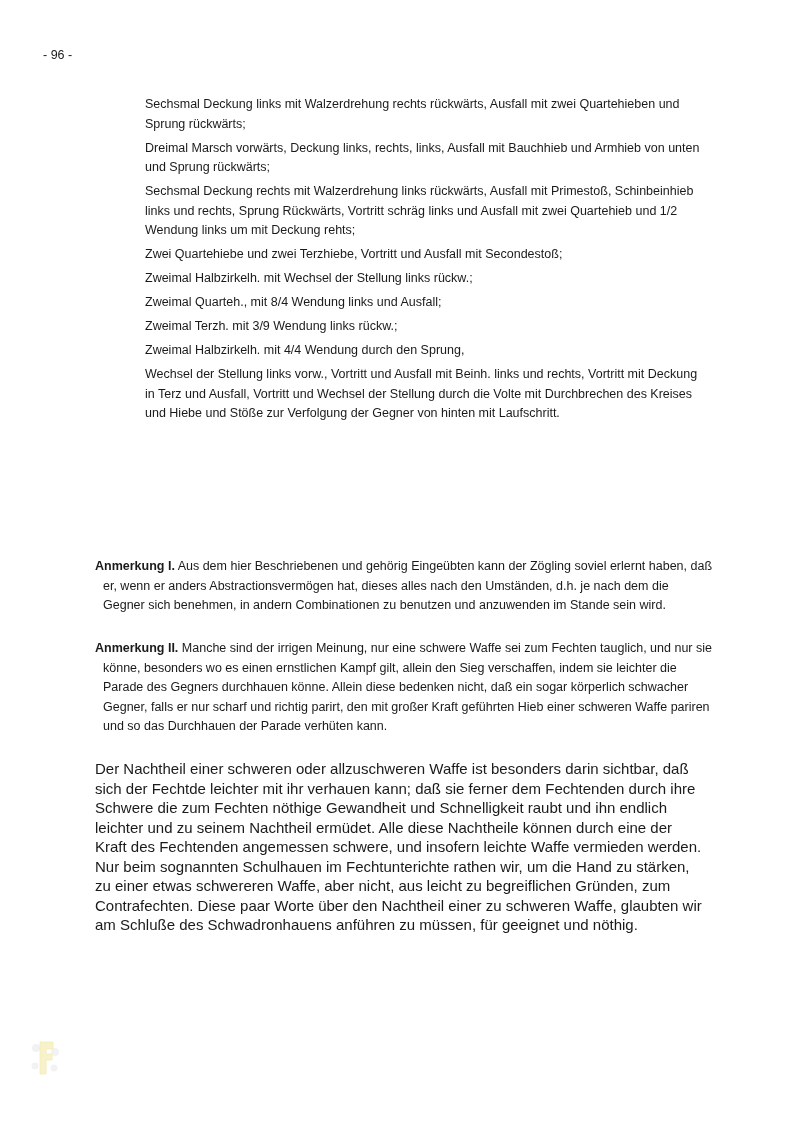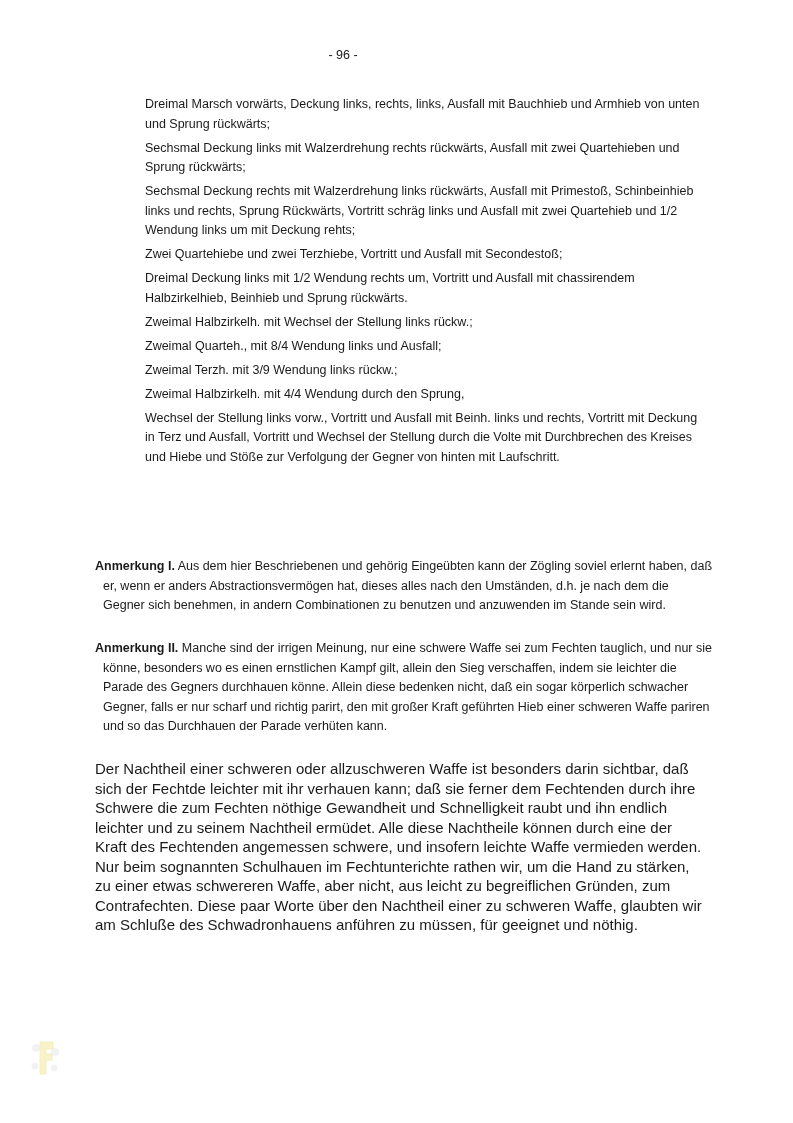--- a/index.html
+++ b/index.html
@@ -13,22 +13,22 @@
       position: relative;
       overflow: hidden;
       font-family: "Liberation Sans", sans-serif;
       color: #1a1a1a;
     }
     .page-number {
       position: absolute;
       top: 48px;
       left: 0;
       width: 686px;
-      text-align: center;
       font-size: 12.5px;
+      padding-left: 43px;
     }
     .list-block {
       position: absolute;
       left: 145px;
       top: 95px;
       width: 560px;
       font-size: 12.5px;
       line-height: 19.5px;
     }
     .list-item {
@@ -65,25 +65,24 @@
       height: 40px;
       opacity: 0.55;
     }
   </style>
 </head>
 <body>
 
 <div class="page-number">- 96 -</div>
 
 <div class="list-block">
+  <p class="list-item">Sechsmal Deckung links mit Walzerdrehung rechts rückwärts, Ausfall mit zwei Quartehieben und Sprung rückwärts;</p>
   <p class="list-item">Dreimal Marsch vorwärts, Deckung links, rechts, links, Ausfall mit Bauchhieb und Armhieb von unten und Sprung rückwärts;</p>
-  <p class="list-item">Sechsmal Deckung links mit Walzerdrehung rechts rückwärts, Ausfall mit zwei Quartehieben und Sprung rückwärts;</p>
   <p class="list-item">Sechsmal Deckung rechts mit Walzerdrehung links rückwärts, Ausfall mit Primestoß, Schinbeinhieb links und rechts, Sprung Rückwärts, Vortritt schräg links und Ausfall mit zwei Quartehieb und 1/2 Wendung links um mit Deckung rehts;</p>
   <p class="list-item">Zwei Quartehiebe und zwei Terzhiebe, Vortritt und Ausfall mit Secondestoß;</p>
-  <p class="list-item">Dreimal Deckung links mit 1/2 Wendung rechts um, Vortritt und Ausfall mit chassirendem Halbzirkelhieb, Beinhieb und Sprung rückwärts.</p>
   <p class="list-item">Zweimal Halbzirkelh. mit Wechsel der Stellung links rückw.;</p>
   <p class="list-item">Zweimal Quarteh., mit 8/4 Wendung links und Ausfall;</p>
   <p class="list-item">Zweimal Terzh. mit 3/9 Wendung links rückw.;</p>
   <p class="list-item">Zweimal Halbzirkelh. mit 4/4 Wendung durch den Sprung,</p>
   <p class="list-item">Wechsel der Stellung links vorw., Vortritt und Ausfall mit Beinh. links und rechts, Vortritt mit Deckung in Terz und Ausfall, Vortritt und Wechsel der Stellung durch die Volte mit Durchbrechen des Kreises und Hiebe und Stöße zur Verfolgung der Gegner von hinten mit Laufschritt.</p>
 </div>
 
 <div class="note note-1"><b>Anmerkung I.</b><span> Aus dem hier Beschriebenen und gehörig Eingeübten kann der Zögling soviel erlernt haben, daß er, wenn er anders Abstractionsvermögen hat, dieses alles nach den Umständen, d.h. je nach dem die Gegner sich benehmen, in andern Combinationen zu benutzen und anzuwenden im Stande sein wird.</span></div>
 
 <div class="note note-2"><b>Anmerkung II.</b><span> Manche sind der irrigen Meinung, nur eine schwere Waffe sei zum Fechten tauglich, und nur sie könne, besonders wo es einen ernstlichen Kampf gilt, allein den Sieg verschaffen, indem sie leichter die Parade des Gegners durchhauen könne. Allein diese bedenken nicht, daß ein sogar körperlich schwacher Gegner, falls er nur scharf und richtig parirt, den mit großer Kraft geführten Hieb einer schweren Waffe pariren und so das Durchhauen der Parade verhüten kann.</span></div>

